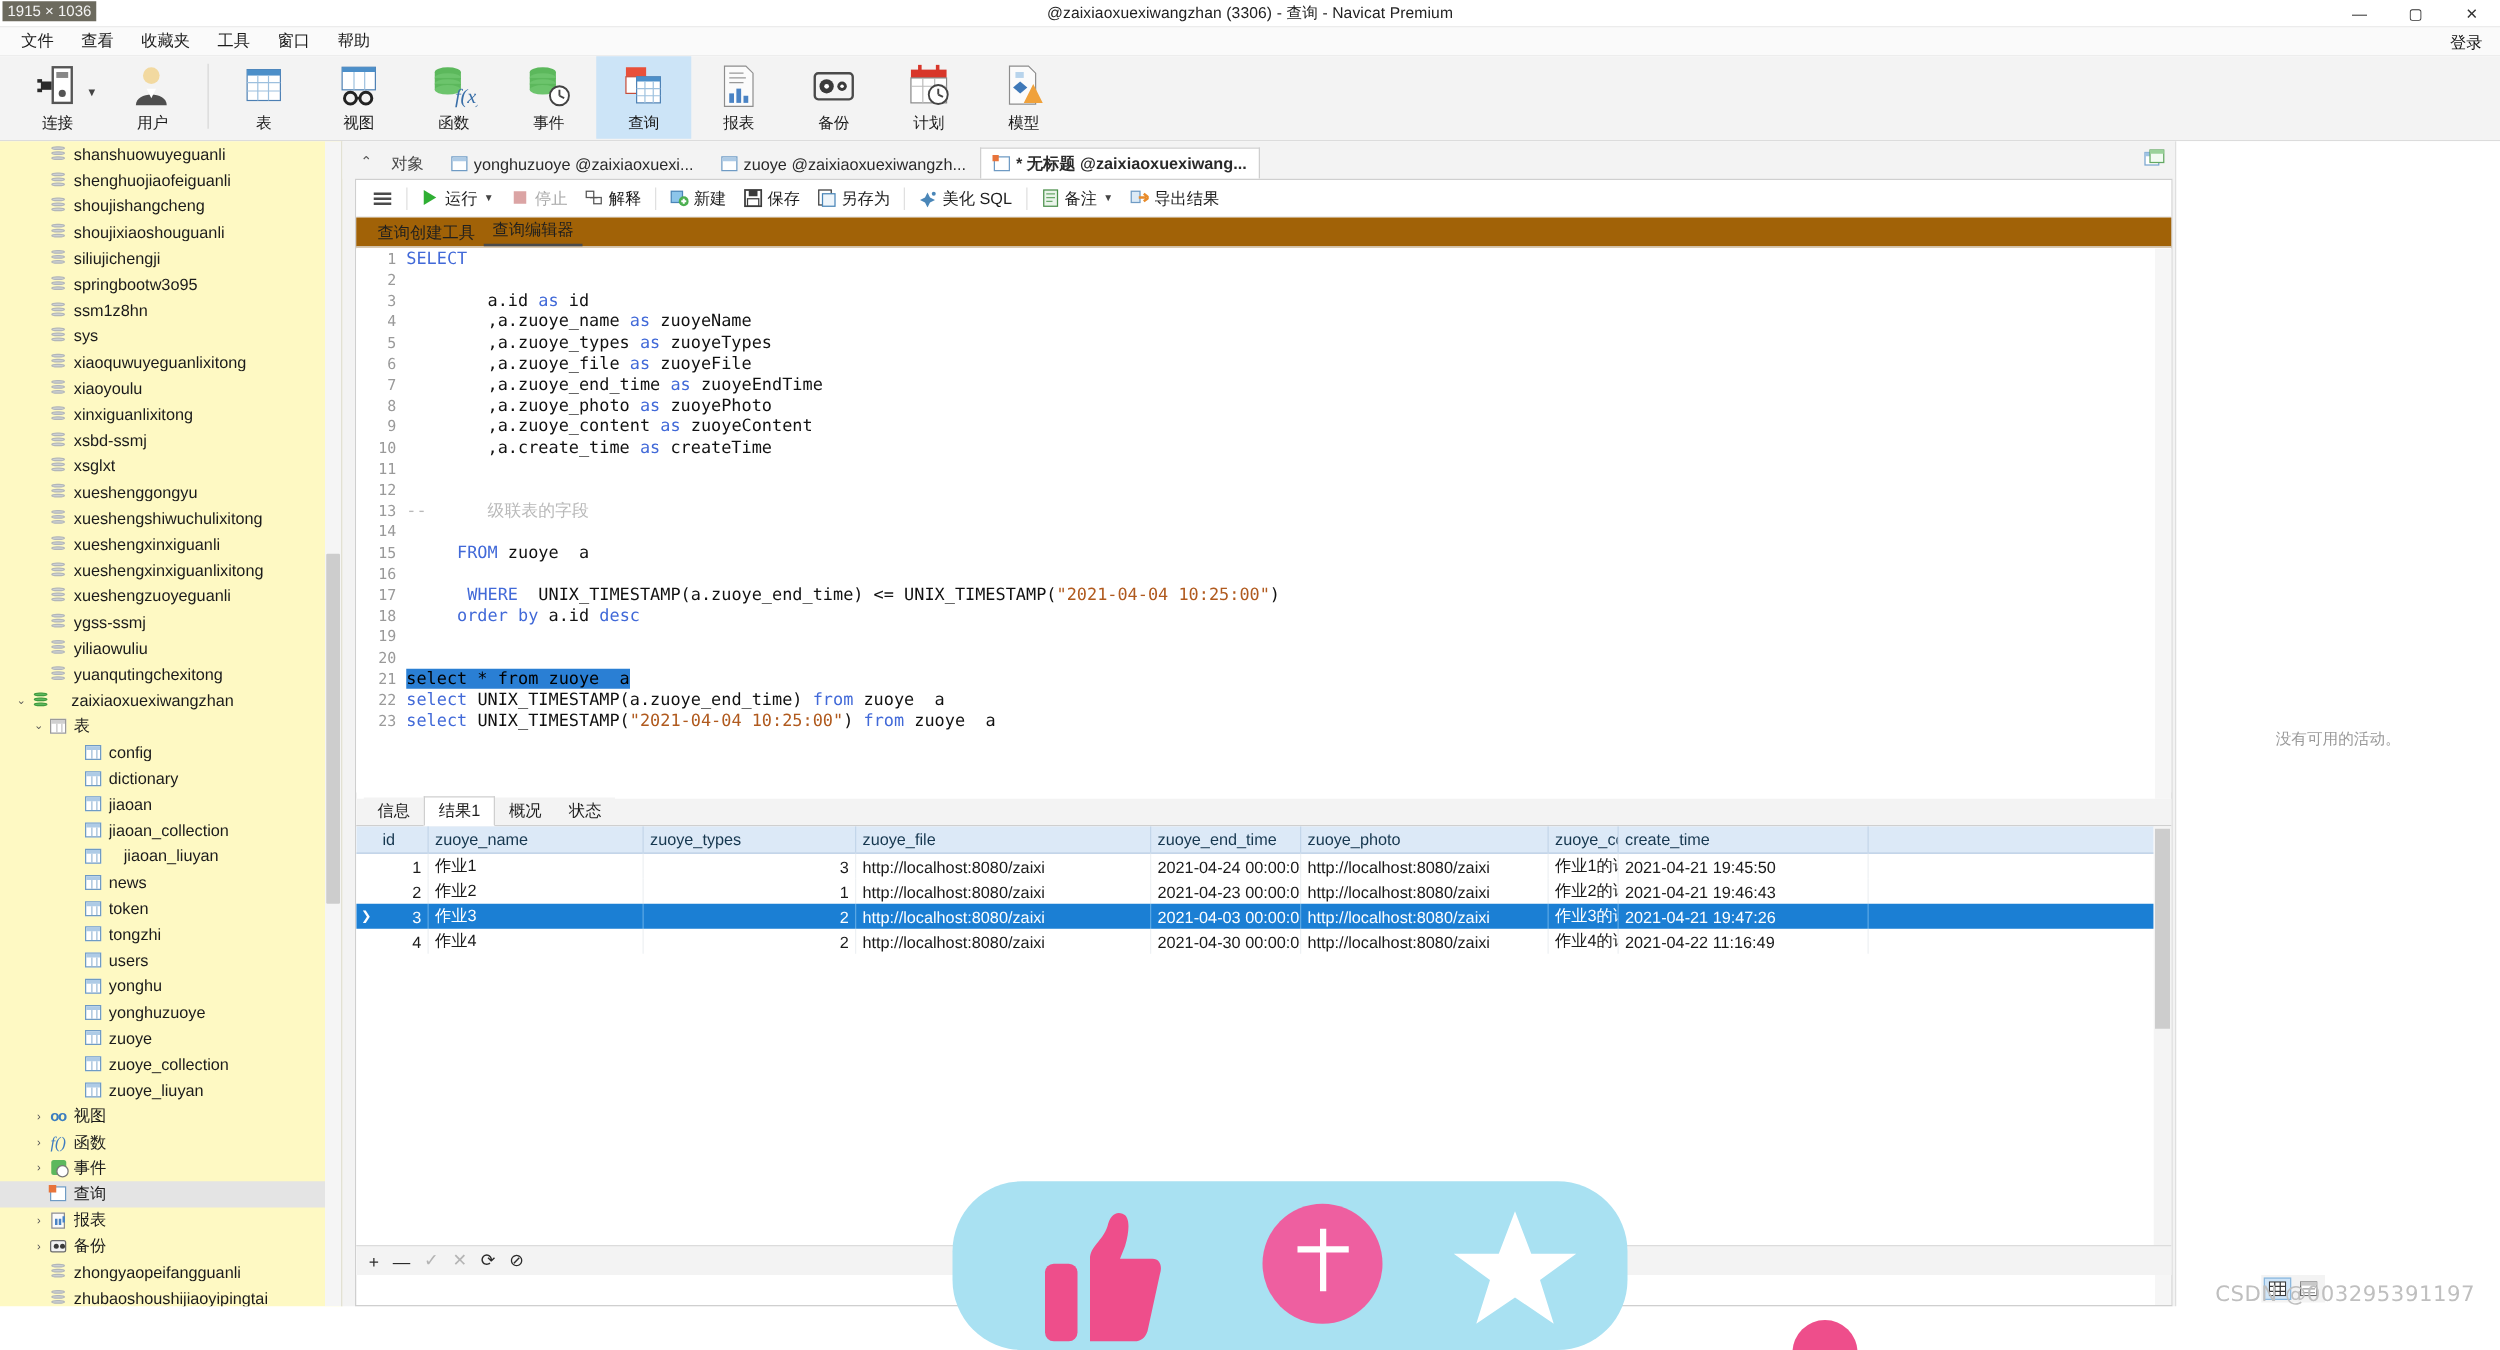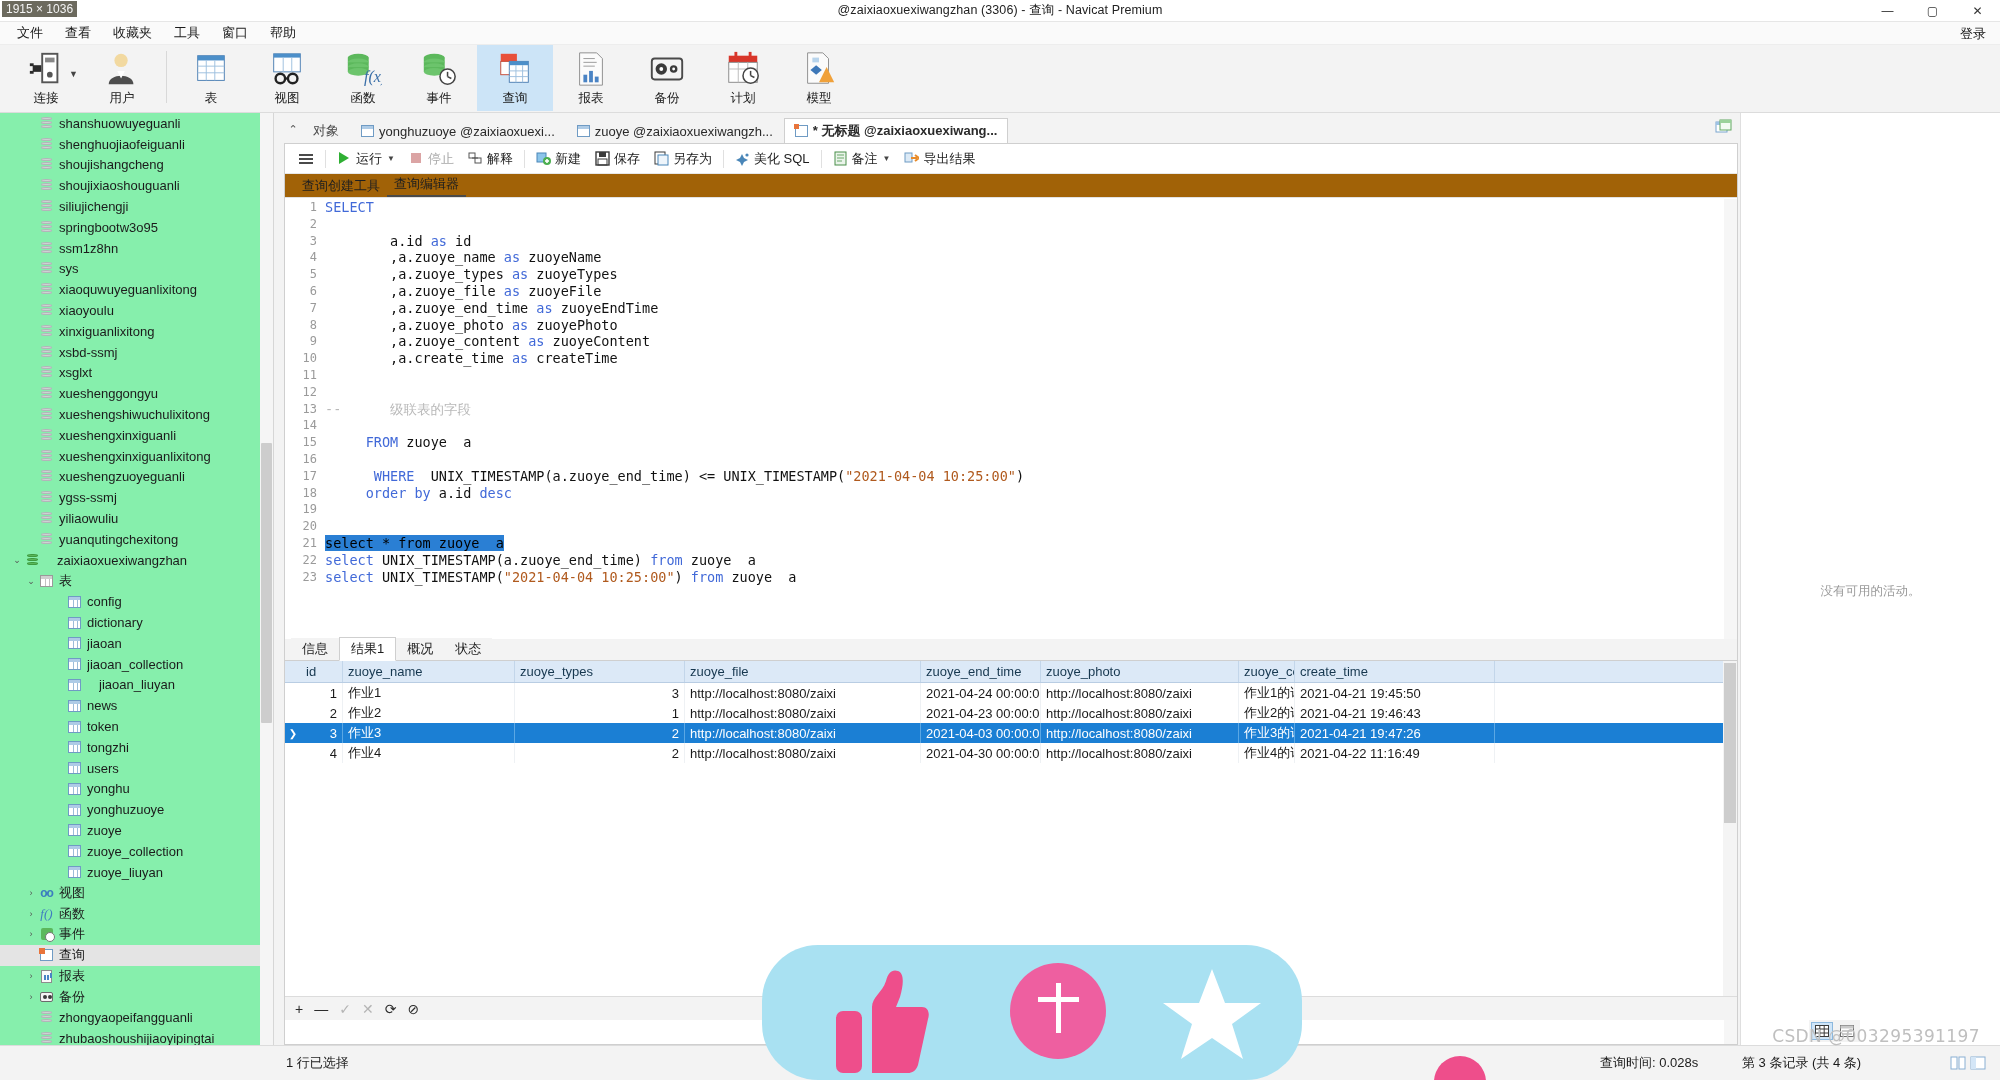--- a/index.html
+++ b/index.html
@@ -56,21 +56,21 @@
   }
   .rb .glyph { height: 40px; display:flex; align-items:center; justify-content:center; }
   .rb .lbl { margin-top: 1px; }
   .rb.active { background: #cce4f7; }
   .rb-sep { width: 1px; height: 52px; background: #d8d8d8; margin: 6px 6px 0 6px; }
   .rb-caret { position:absolute; right: 6px; top: 24px; font-size: 9px; color: #444; }
 
   
   .sidebar {
     position: absolute; left: 0; top: 113px; width: 274px; height: 932px;
-    background: #86efac; border-right: 1px solid #d6d6d6; overflow: hidden;
+    background: #fef9c3; border-right: 1px solid #d6d6d6; overflow: hidden;
   }
   .tree { padding: 0; }
   .trow {
     height: 20.8px; display: flex; align-items: center; font-size: 13px;
     color: #1b1b1b; white-space: nowrap; padding-right: 4px;
   }
   .trow.sel { background: #e4e4e4; }
   .twist { width: 14px; text-align: center; font-size: 9px; color: #555; flex: none; }
   .tico { width: 17px; flex: none; display:flex; align-items:center; justify-content:center; }
   .tlabel { overflow: hidden; text-overflow: ellipsis; }
@@ -1173,35 +1173,20 @@
       <div class="vt">
         <svg width="14" height="12" viewBox="0 0 14 12">
           <rect x="0.5" y="0.5" width="13" height="11" fill="#fff" stroke="#6b6b6b"></rect>
           <rect x="0.5" y="0.5" width="13" height="3" fill="#c9c9c9"></rect>
           <line x1="2" y1="6" x2="12" y2="6" stroke="#9b9b9b"></line>
           <line x1="2" y1="9" x2="12" y2="9" stroke="#9b9b9b"></line>
         </svg>
       </div>
     </div>
 
-  <div class="statusbar">
-    <div class="sb-left">1 行已选择</div>
-    <div class="sb-time">查询时间: 0.028s</div>
-    <div class="sb-rec">第 3 条记录 (共 4 条)</div>
-    <div class="sb-right-ico">
-      <svg width="16" height="14" viewBox="0 0 16 14">
-        <rect x="1" y="1" width="6" height="12" fill="#fff" stroke="#8ab0d4"></rect>
-        <rect x="9" y="1" width="6" height="12" fill="#fff" stroke="#8ab0d4"></rect>
-      </svg>
-      <svg width="16" height="14" viewBox="0 0 16 14">
-        <rect x="1" y="1" width="14" height="12" fill="#fff" stroke="#8ab0d4"></rect>
-        <rect x="1" y="1" width="5" height="12" fill="#d4e6f7"></rect>
-      </svg>
-    </div>
-  </div>
 
   <div class="sticker">
     <svg class="thumb-up" viewBox="0 0 96 110">
       <rect x="2" y="44" width="26" height="62" rx="7" fill="#ee4e8b"></rect>
       <path d="M38 106 L38 40 C38 30 48 26 52 14 C54 6 58 2 64 4 C70 6 70 16 66 30 L62 40 L88 40 C94 40 96 46 94 52 L84 98 C82 104 78 106 74 106 Z" fill="#ee4e8b"></path>
     </svg>
     <div class="circ-fig"></div>
     <svg class="star" viewBox="0 0 100 96">
       <path d="M50 2 L63 36 L99 36 L70 57 L81 92 L50 71 L19 92 L30 57 L1 36 L37 36 Z" fill="#ffffff"></path>
     </svg>

